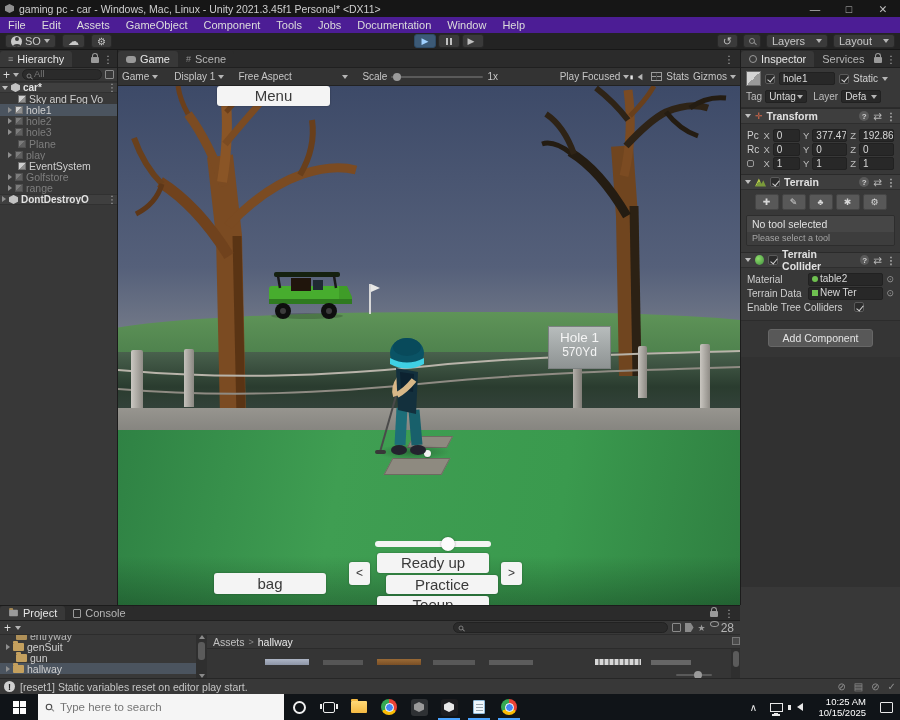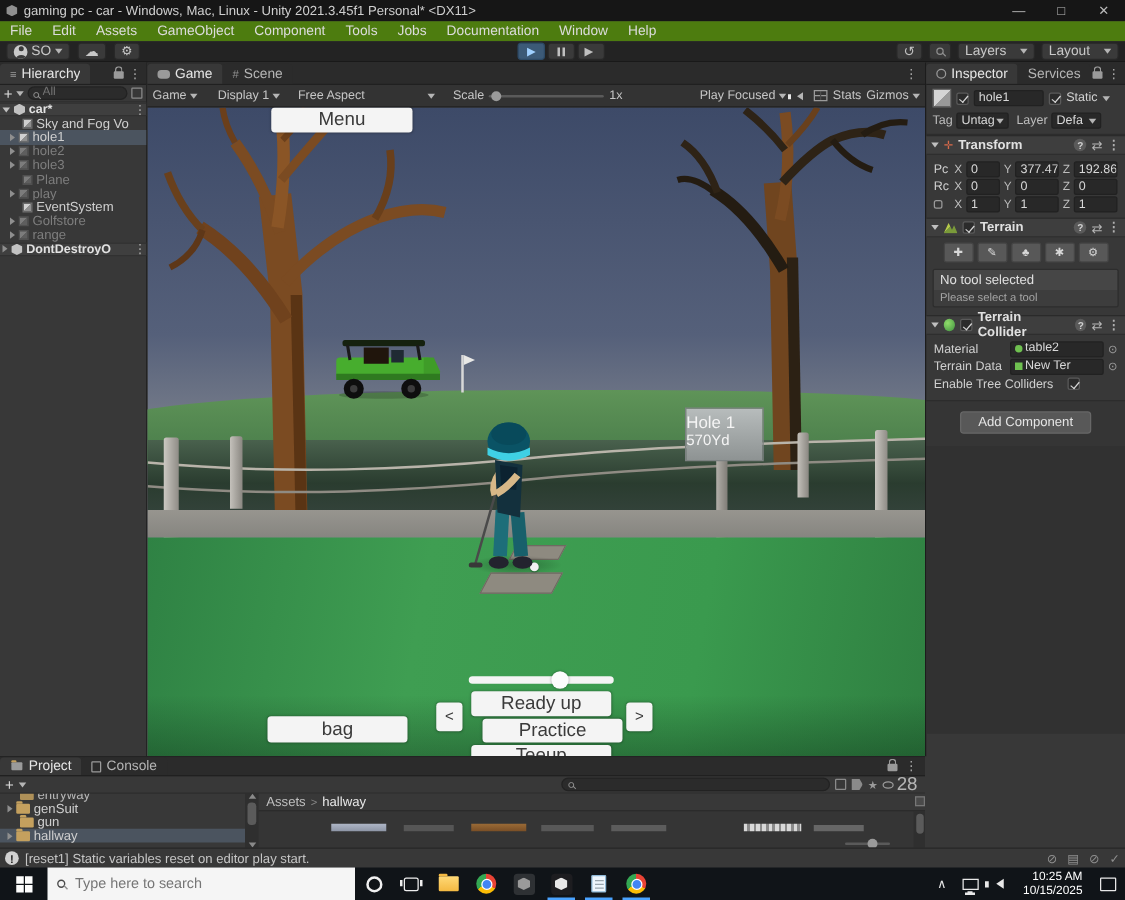--- a/index.html
+++ b/index.html
@@ -1,21 +1,21 @@
 <!DOCTYPE html>
 <html><head>
 <meta charset="utf-8">
 <style>
   html,body{margin:0;padding:0;background:#000;}
   *{box-sizing:border-box;font-family:"Liberation Sans",sans-serif;}
   .screen{position:relative;width:900px;height:720px;background:#383838;overflow:hidden;font-size:11px;color:#d2d2d2;}
   .abs{position:absolute;}
   
   .titlebar{left:0;top:0;width:900px;height:17px;background:#161616;display:flex;align-items:center;color:#cfcfcf;font-size:10.5px;}
-  .menubar{left:0;top:17px;width:900px;height:16px;background:#4d7c0f;display:flex;align-items:center;color:#dcdcdc;font-size:11px;}
+  .menubar{left:0;top:17px;width:900px;height:16px;background:#4c1d95;display:flex;align-items:center;color:#dcdcdc;font-size:11px;}
   .menubar span{padding:0 8px;}
   .unitybar{left:0;top:33px;width:900px;height:17px;background:#232323;border-bottom:1px solid #171717;}
   .tbtn{display:inline-flex;align-items:center;gap:3px;background:#3a3a3a;border:1px solid #282828;border-radius:3px;height:14px;padding:0 5px;color:#c8c8c8;}
   .caret{width:0;height:0;border-left:3px solid transparent;border-right:3px solid transparent;border-top:4px solid #b5b5b5;display:inline-block;}
   .tri-r{width:0;height:0;border-top:3.5px solid transparent;border-bottom:3.5px solid transparent;border-left:4.5px solid #8f8f8f;display:inline-block;}
   .tri-d{width:0;height:0;border-left:3.5px solid transparent;border-right:3.5px solid transparent;border-top:4.5px solid #c0c0c0;display:inline-block;}
   
   .tabbar{background:#2b2b2b;display:flex;align-items:flex-end;height:18px;border-bottom:1px solid #202020;}
   .tab{height:16px;display:flex;align-items:center;gap:4px;padding:0 8px;color:#b5b5b5;background:#2b2b2b;border-radius:3px 3px 0 0;}
   .tab.active{background:#383838;color:#e6e6e6;}
@@ -334,21 +334,21 @@
         <path d="M0 284 C 110 294, 210 290, 311 280 S 520 268, 622 265" stroke="#b9b4aa" stroke-width="2" fill="none"></path>
         <path d="M0 303 C 110 312, 210 307, 311 297 S 520 284, 622 281" stroke="#8f8b83" stroke-width="2" fill="none"></path>
       </svg>
 
       <div class="abs" style="left:13px;top:264px;width:12px;height:92px;background:linear-gradient(90deg,#cbc8c2,#8f8c86);border-radius:2px 2px 0 0;"></div>
       <div class="abs" style="left:66px;top:263px;width:10px;height:58px;background:linear-gradient(90deg,#c4c1bb,#8a8781);border-radius:2px 2px 0 0;"></div>
       <div class="abs" style="left:520px;top:260px;width:9px;height:52px;background:linear-gradient(90deg,#c4c1bb,#8a8781);border-radius:2px 2px 0 0;"></div>
       <div class="abs" style="left:582px;top:258px;width:10px;height:94px;background:linear-gradient(90deg,#c9c6c0,#8f8c86);border-radius:2px 2px 0 0;"></div>
 
       <div class="abs" style="left:455px;top:250px;width:9px;height:106px;background:linear-gradient(90deg,#b2afa9,#807d77);"></div>
-      <div class="abs" style="left:430px;top:240px;width:63px;height:43px;background:linear-gradient(#b7bcbc,#8e9393);border:1px solid #7c8181;text-align:left;color:#f4f4f4;">
+      <div class="abs" style="left:430px;top:240px;width:63px;height:43px;background:linear-gradient(#b7bcbc,#8e9393);border:1px solid #7c8181;text-align:center;color:#f4f4f4;">
         <div style="font-size:13.5px;margin-top:3px;">Hole 1</div>
         <div style="font-size:12px;">570Yd</div>
       </div>
 
       <div class="abs" style="left:0;top:322px;width:622px;height:22px;background:linear-gradient(#97958f,#868580);"></div>
       <div class="abs" style="left:0;top:344px;width:622px;height:175px;background:linear-gradient(100deg,#2f8244 0%,#3f9e52 35%,#3a9a4e 70%,#2f7f41 100%);"></div>
       <div class="abs" style="left:0;top:470px;width:622px;height:49px;background:linear-gradient(rgba(0,0,0,0),rgba(10,40,20,.35));"></div>
 
       <div class="abs" style="left:292px;top:350px;width:40px;height:12px;background:#8e8a80;border:1px solid #6e6a61;transform:skewX(-28deg);"></div>
       <div class="abs" style="left:270px;top:372px;width:58px;height:17px;background:#8e8a80;border:1px solid #6e6a61;transform:skewX(-28deg);"></div>
@@ -534,21 +534,21 @@
     <div style="height:14px;display:flex;align-items:center;padding:0 4px;border-bottom:1px solid #2c2c2c;gap:4px;">
       <span style="color:#ddd;font-size:12px;line-height:10px;">+</span>
       <span class="caret"></span>
       <span style="flex:1"></span>
       <span style="width:215px;height:11px;background:#2b2b2b;border:1px solid #222;border-radius:6px;display:flex;align-items:center;padding:0 4px;">
         <span class="mag" style="transform:scale(.8);"></span>
       </span>
       <span style="width:9px;height:9px;border:1px solid #8a8a8a;border-radius:1px;"></span>
       <span style="width:9px;height:9px;background:#8a8a8a;clip-path:polygon(0 0,70% 0,100% 50%,70% 100%,0 100%);"></span>
       <span style="color:#9a9a9a;font-size:9px;">★</span>
-      <span style="display:flex;align-items:center;gap:2px;color:#b5b5b5;font-size:15px;margin-right:2px;">
+      <span style="display:flex;align-items:flex-start;gap:2px;color:#b5b5b5;font-size:12px;margin-right:2px;">
         <i style="width:9px;height:6px;border:1.2px solid #9a9a9a;border-radius:50%;"></i>
         <span>28</span>
       </span>
     </div>
     <div style="display:flex;height:44px;">
 
       <div style="width:196px;overflow:hidden;position:relative;">
         <div style="margin-top:-4px;">
           <div class="prow" style="padding-left:16px;opacity:.85;">
             <span class="fold"></span>

